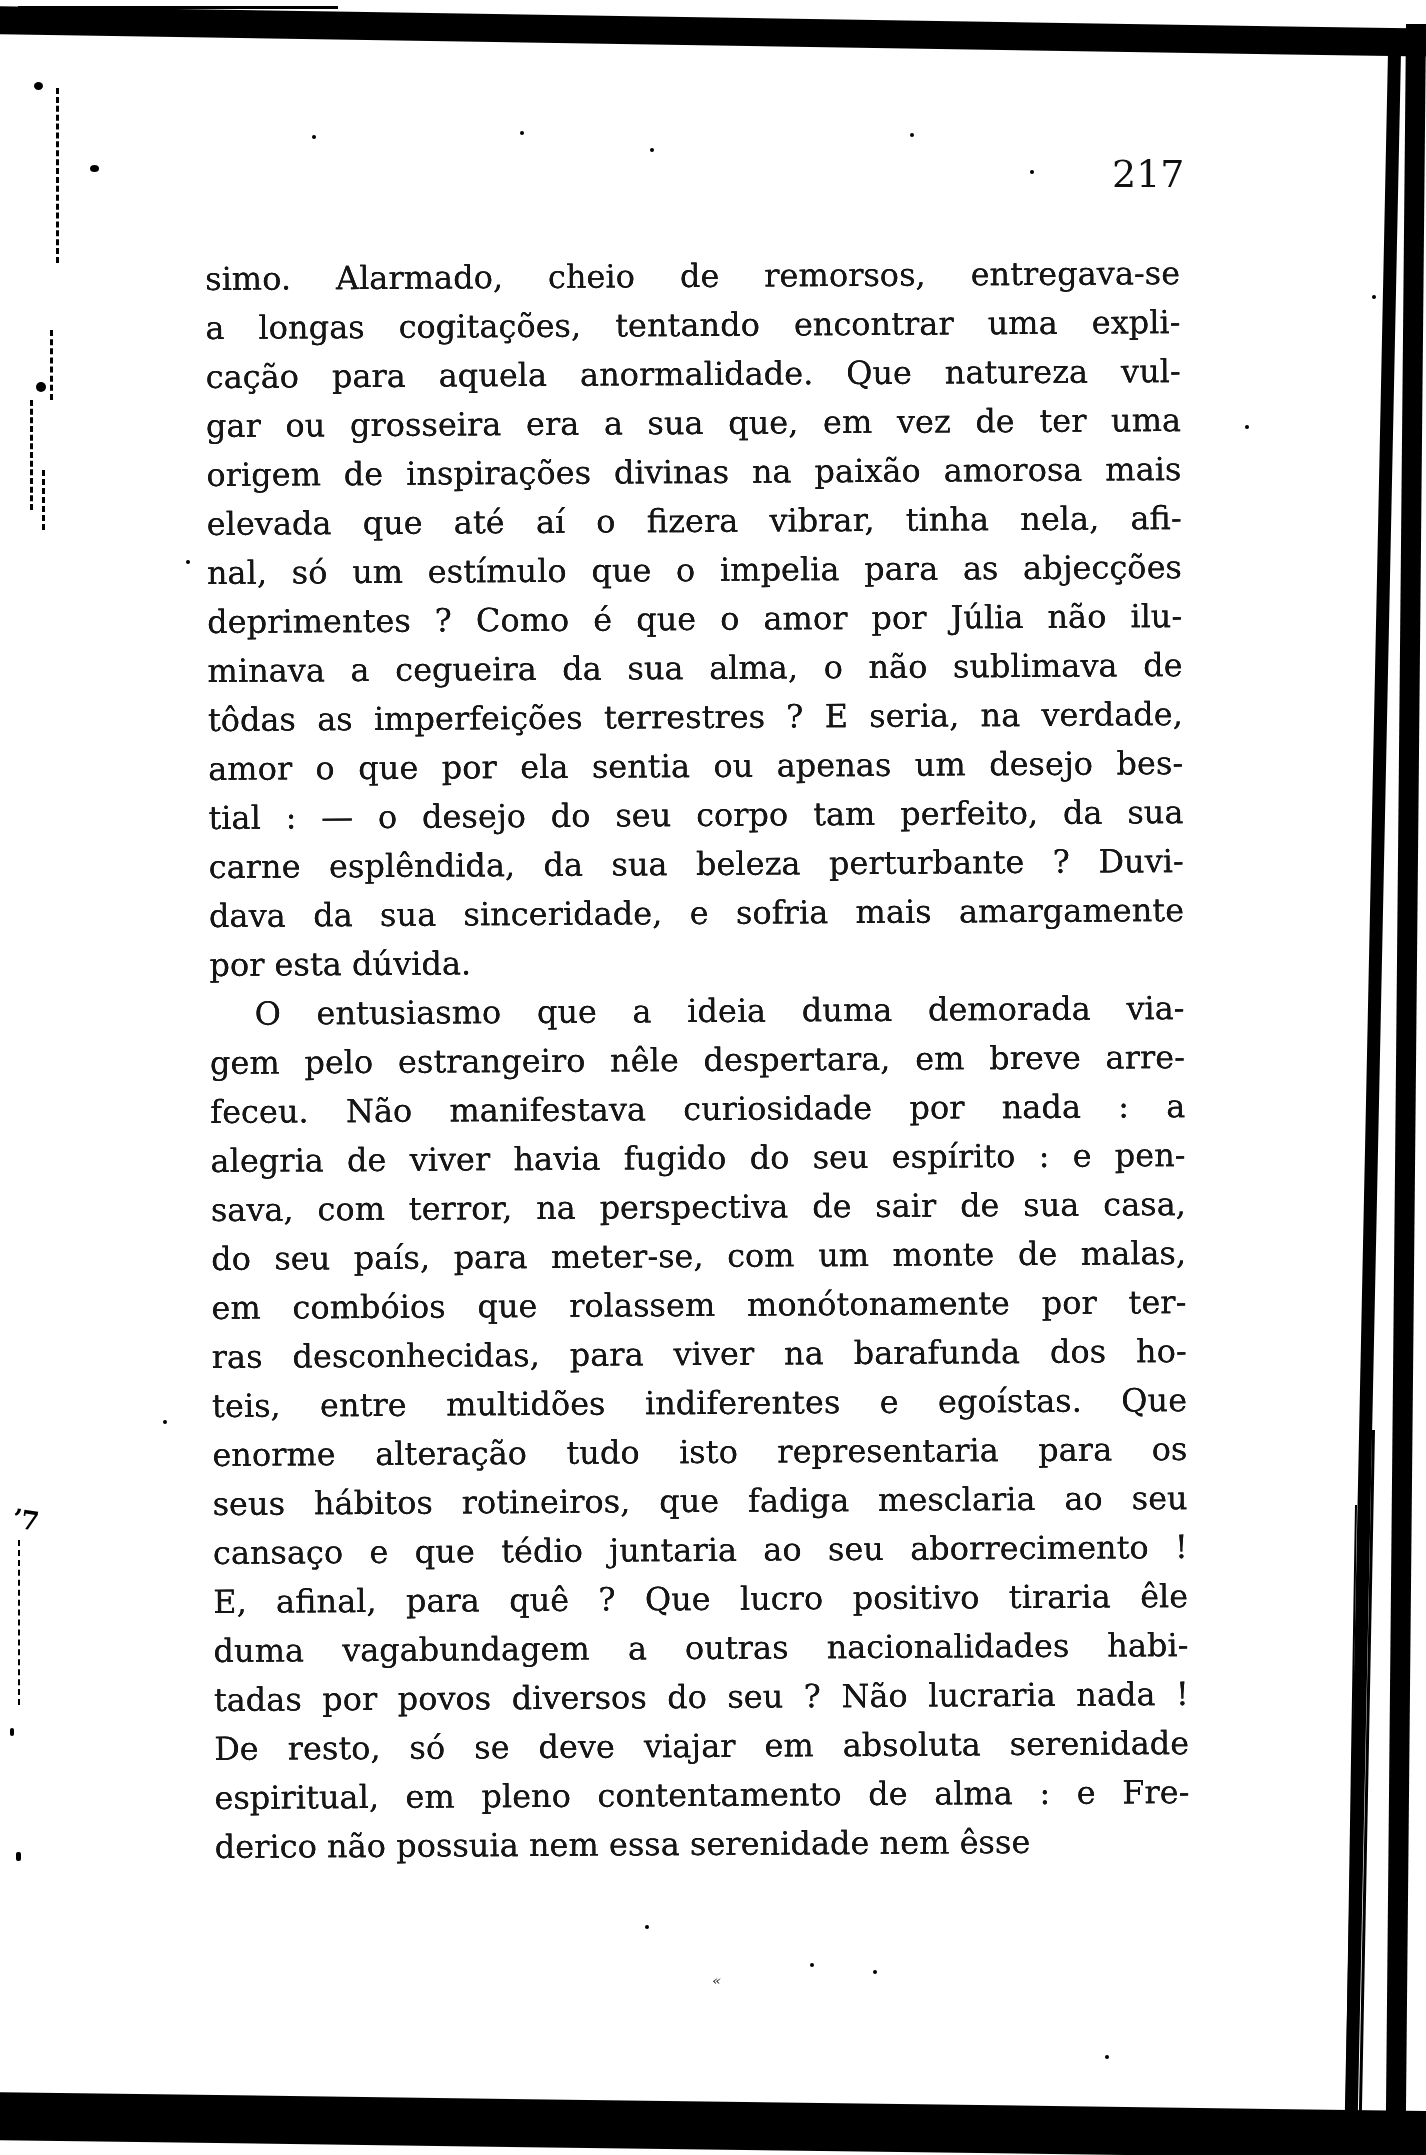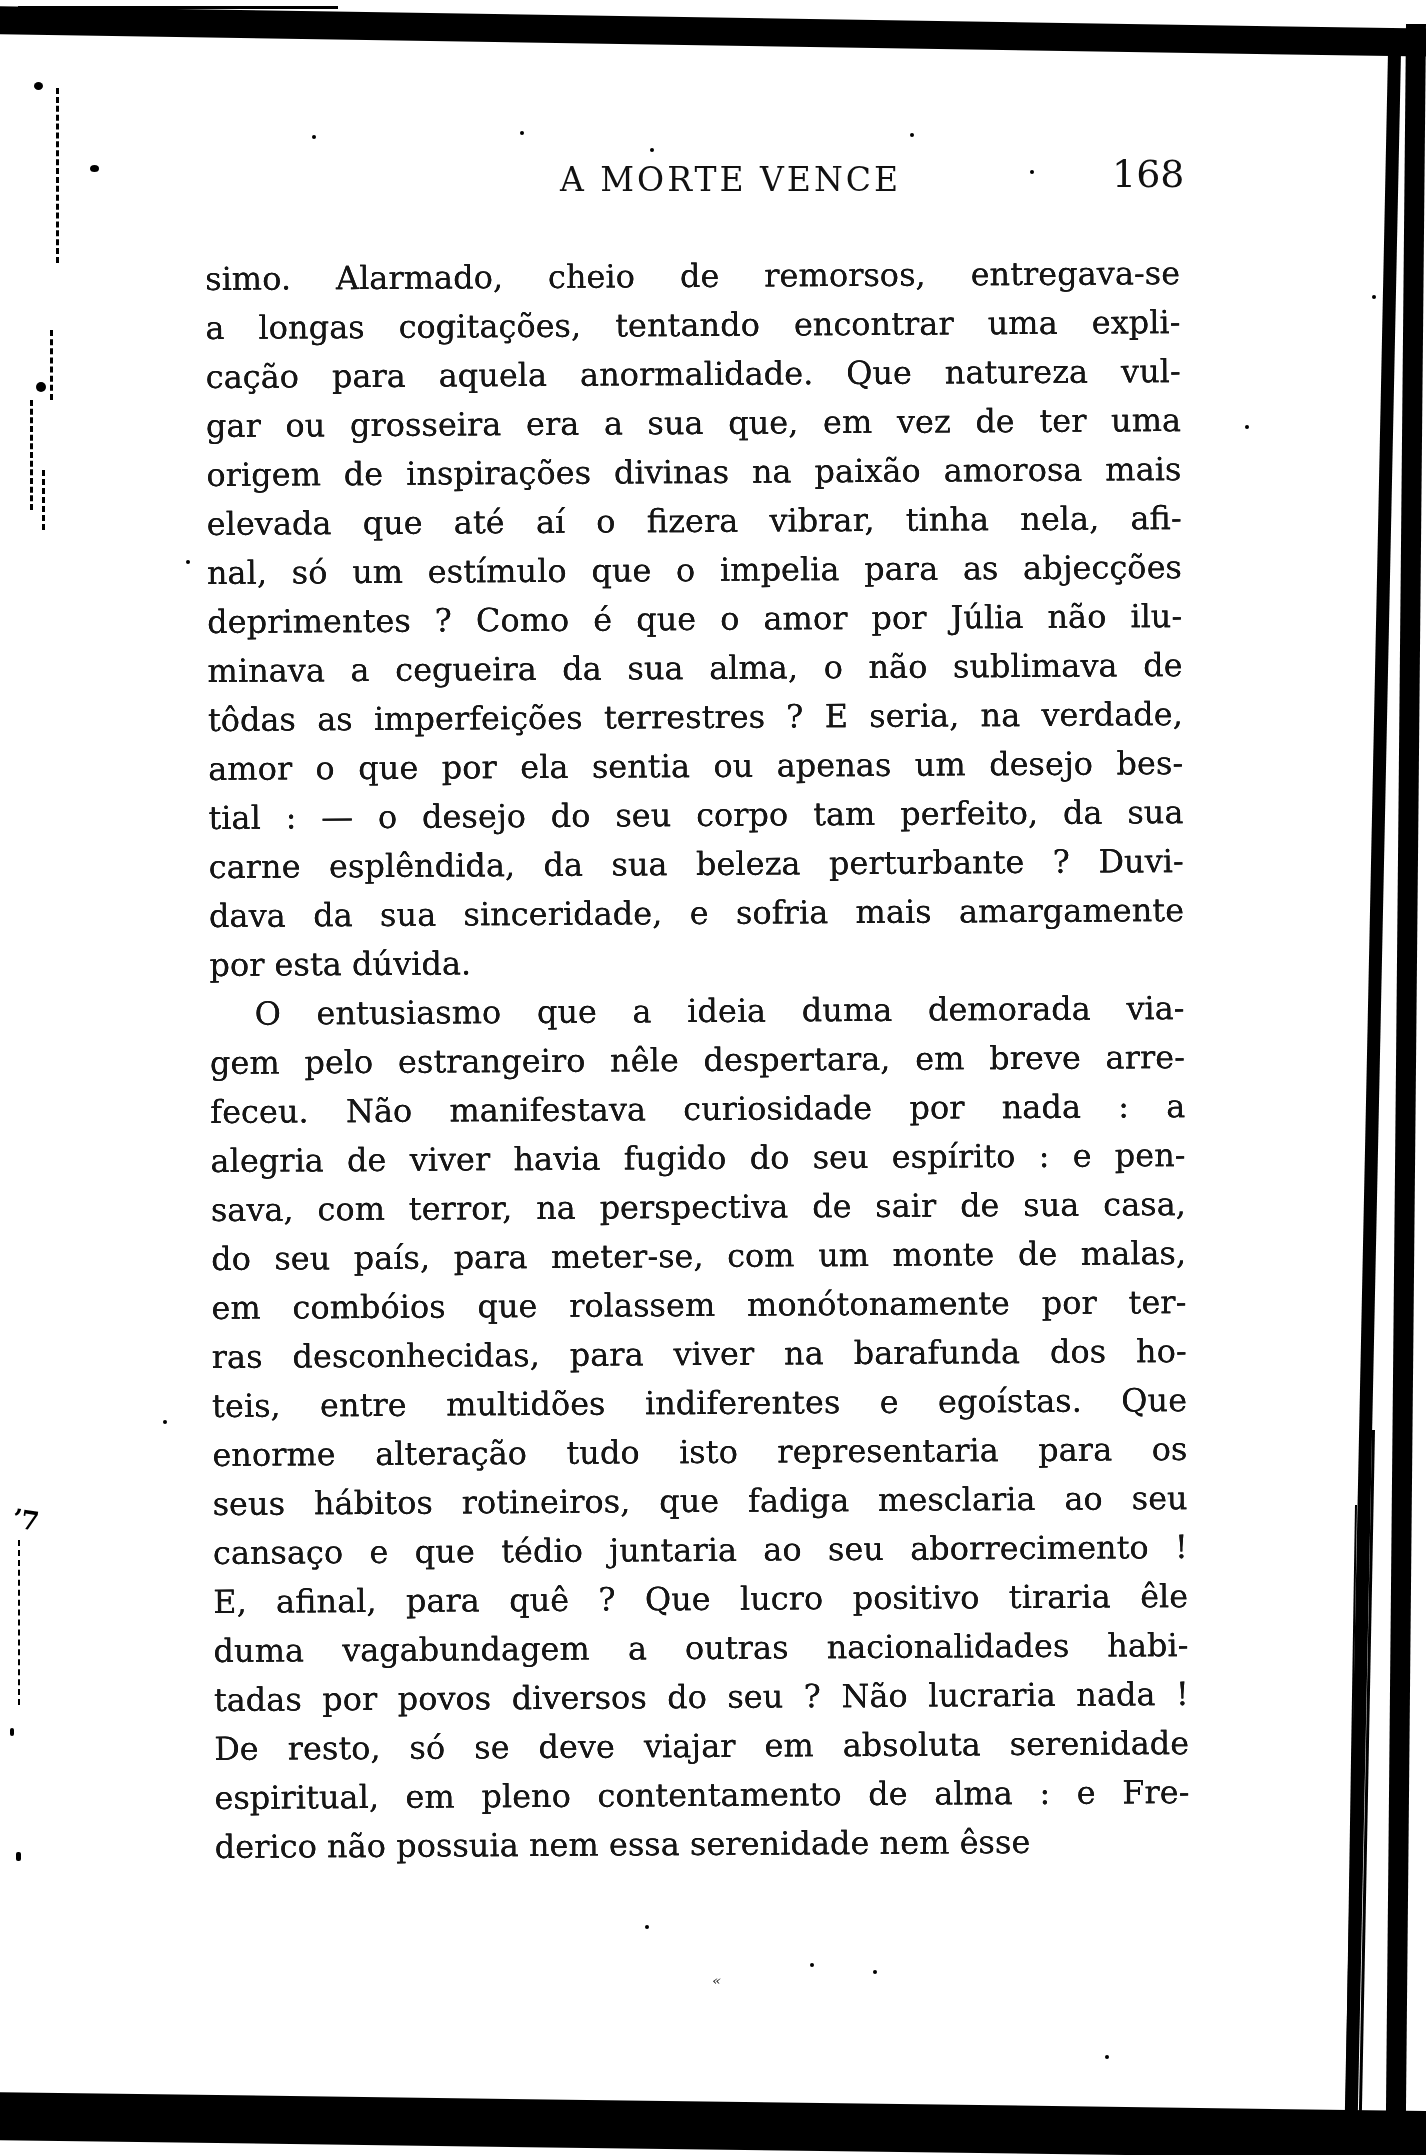--- a/index.html
+++ b/index.html
@@ -116,22 +116,21 @@
   <div class="dot" style="left:1372px; top:295px;"></div>
   <div class="dot" style="left:1245px; top:425px;"></div>
   <div class="dot" style="left:477px; top:853px;"></div>
   <div class="dot" style="left:186px; top:560px;"></div>
   <div class="dot" style="left:163px; top:1420px;"></div>
   <div class="dot" style="left:645px; top:1925px;"></div>
   <div class="dot" style="left:810px; top:1963px;"></div>
   <div class="dot" style="left:873px; top:1970px;"></div>
   <div class="dot" style="left:1105px; top:2055px;"></div>
 
-  <div class="running-header-title">A MORTE VENCE</div>
-  <div class="page-number">168</div>
+  <div class="page-number">217</div>
 
   <div class="text-block">
       <div class="line">simo. Alarmado, cheio de remorsos, entregava-se</div>
       <div class="line">a longas cogitações, tentando encontrar uma expli-</div>
       <div class="line">cação para aquela anormalidade. Que natureza vul-</div>
       <div class="line">gar ou grosseira era a sua que, em vez de ter uma</div>
       <div class="line">origem de inspirações divinas na paixão amorosa mais</div>
       <div class="line">elevada que até aí o fizera vibrar, tinha nela, afi-</div>
       <div class="line">nal, só um estímulo que o impelia para as abjecções</div>
       <div class="line">deprimentes ? Como é que o amor por Júlia não ilu-</div>

